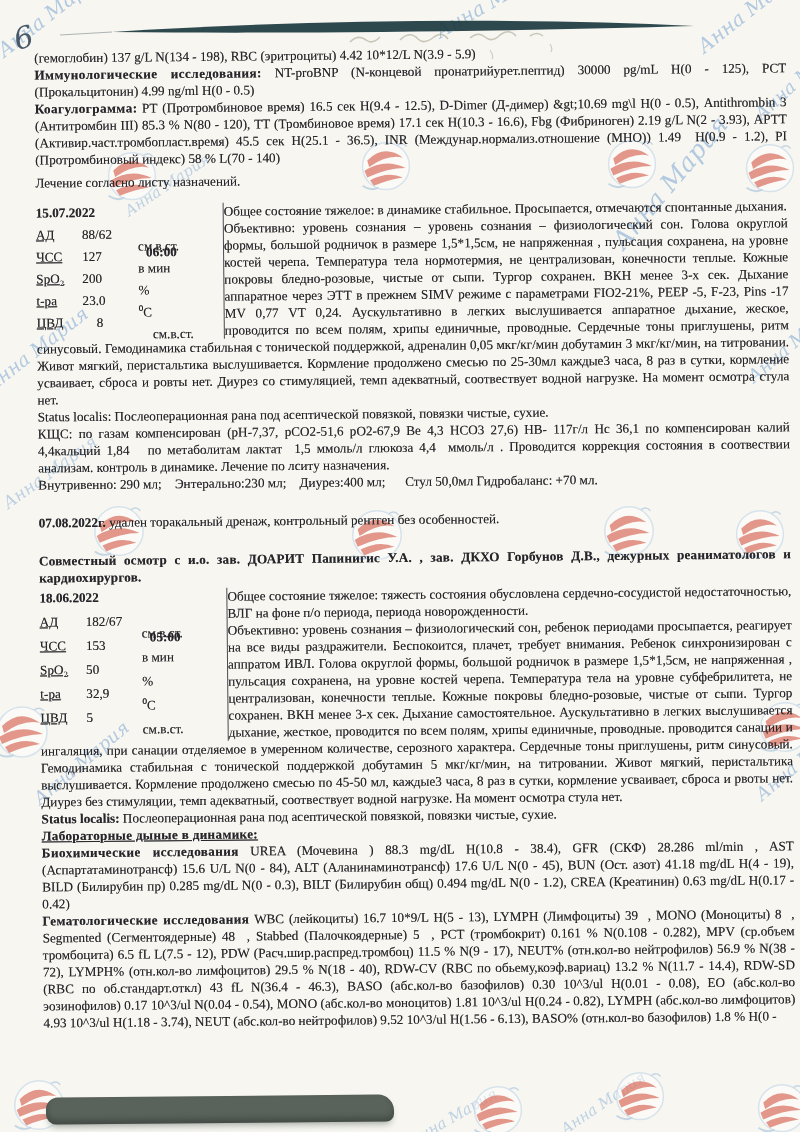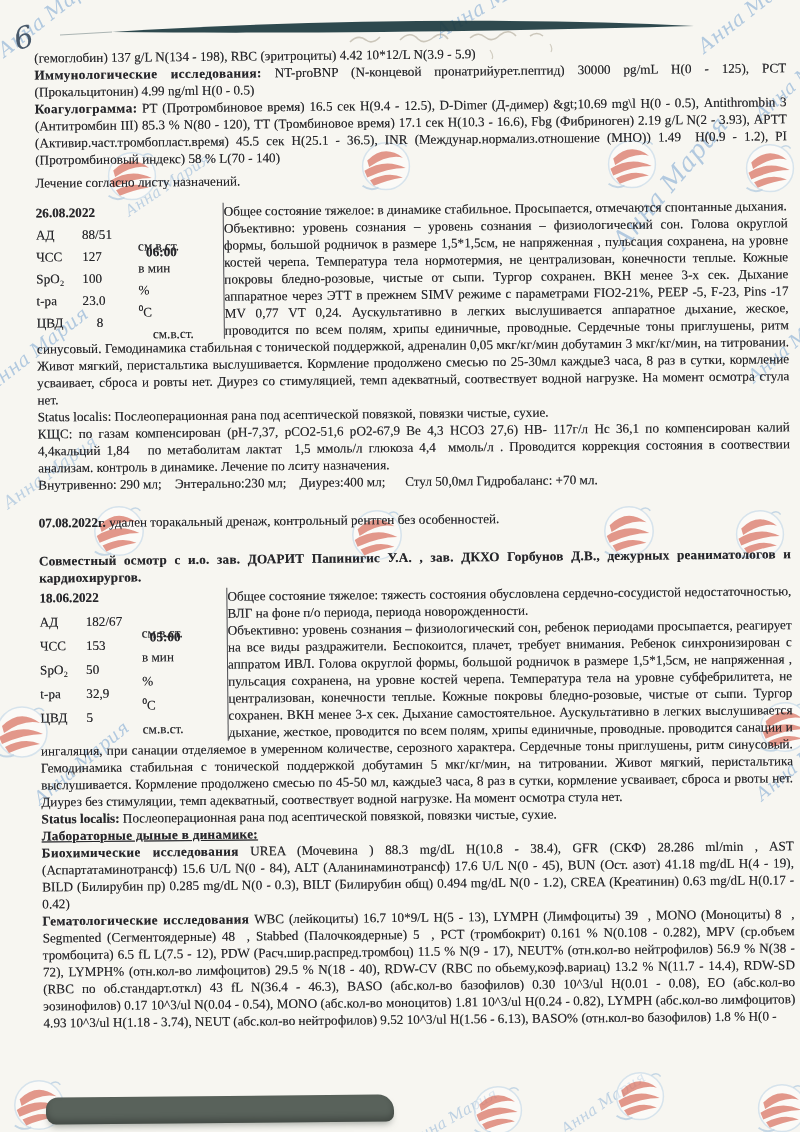--- a/index.html
+++ b/index.html
@@ -19,21 +19,21 @@
   .obs{margin-top:13px;}
   .obs::after{content:"";display:block;clear:both;}
   .vitals{float:left;width:188px;box-sizing:border-box;padding-right:6px;border-right:1.2px solid #4a4a4f;}
   .obs1 .vitals{height:136px;}
   .obs2 .vitals{height:153px;}
   .vrow{display:flex;height:22px;align-items:flex-start;}
   .obs2 .vrow{height:24px;}
   .vhead{font-weight:bold;}
   .vdate{width:100px;}
   .vtime{margin-left:10px;margin-top:40px;}
-  .vl{width:46px;}
+  .vl{width:46px;text-decoration:underline;}
   .vv{width:56px;}
   .vu{flex:1;margin-top:12px;}
   
   .obs p.flow{text-align:justify;}
   
   .wm-script{position:absolute;font-family:"DejaVu Serif", serif;font-style:italic;
              color:#a6c2dd;opacity:.85;white-space:nowrap;pointer-events:none;}
   .stamp{position:absolute;opacity:.8;pointer-events:none;}
   
   .top-arc{position:absolute;left:0;top:0;pointer-events:none;}
@@ -140,36 +140,36 @@
 
     <p class="just"><b class="lbl">Иммунологические исследования:</b><span> NT-proBNP (N-концевой пронатрийурет.пептид) 30000 pg/mL Н(0 - 125), РСТ (Прокальцитонин) 4.99 ng/ml Н(0 - 0.5)</span></p>
 
     <p class="just"><b class="lbl">Коагулограмма:</b><span> РТ (Протромбиновое время) 16.5 сек Н(9.4 - 12.5), D-Dimer (Д-димер) &amp;gt;10.69 mg\l Н(0 - 0.5), Antithrombin 3 (Антитромбин III) 85.3 % N(80 - 120), ТТ (Тромбиновое время) 17.1 сек Н(10.3 - 16.6), Fbg (Фибриноген) 2.19 g/L N(2 - 3.93), АРТТ (Активир.част.тромбопласт.время) 45.5 сек Н(25.1 - 36.5), INR (Междунар.нормализ.отношение (МНО)) 1.49&nbsp; Н(0.9 - 1.2), РI (Протромбиновый индекс) 58 % L(70 - 140)</span></p>
 
     <p class="mt">Лечение согласно листу назначений.</p>
 
     <div class="obs obs1">
       <div class="vitals">
         <div class="vrow vhead">
-          <span class="vdate">26.08.2022</span>
+          <span class="vdate">15.07.2022</span>
           <span class="vtime">06:00</span>
         </div>
         <div class="vrow">
               <span class="vl">АД</span>
-              <span class="vv">88/51</span>
+              <span class="vv">88/62</span>
               <span class="vu">см.в.ст.</span>
             </div>
         <div class="vrow">
               <span class="vl">ЧСС</span>
               <span class="vv">127</span>
               <span class="vu">в мин</span>
             </div>
         <div class="vrow">
               <span class="vl">SpO₂</span>
-              <span class="vv">100</span>
+              <span class="vv">200</span>
               <span class="vu">%</span>
             </div>
         <div class="vrow">
               <span class="vl">t-pa</span>
               <span class="vv">23.0</span>
               <span class="vu">⁰С</span>
             </div>
         <div class="vrow">
               <span class="vl">ЦВД</span>
               <span class="vv" style="padding-left:14px">8</span>

